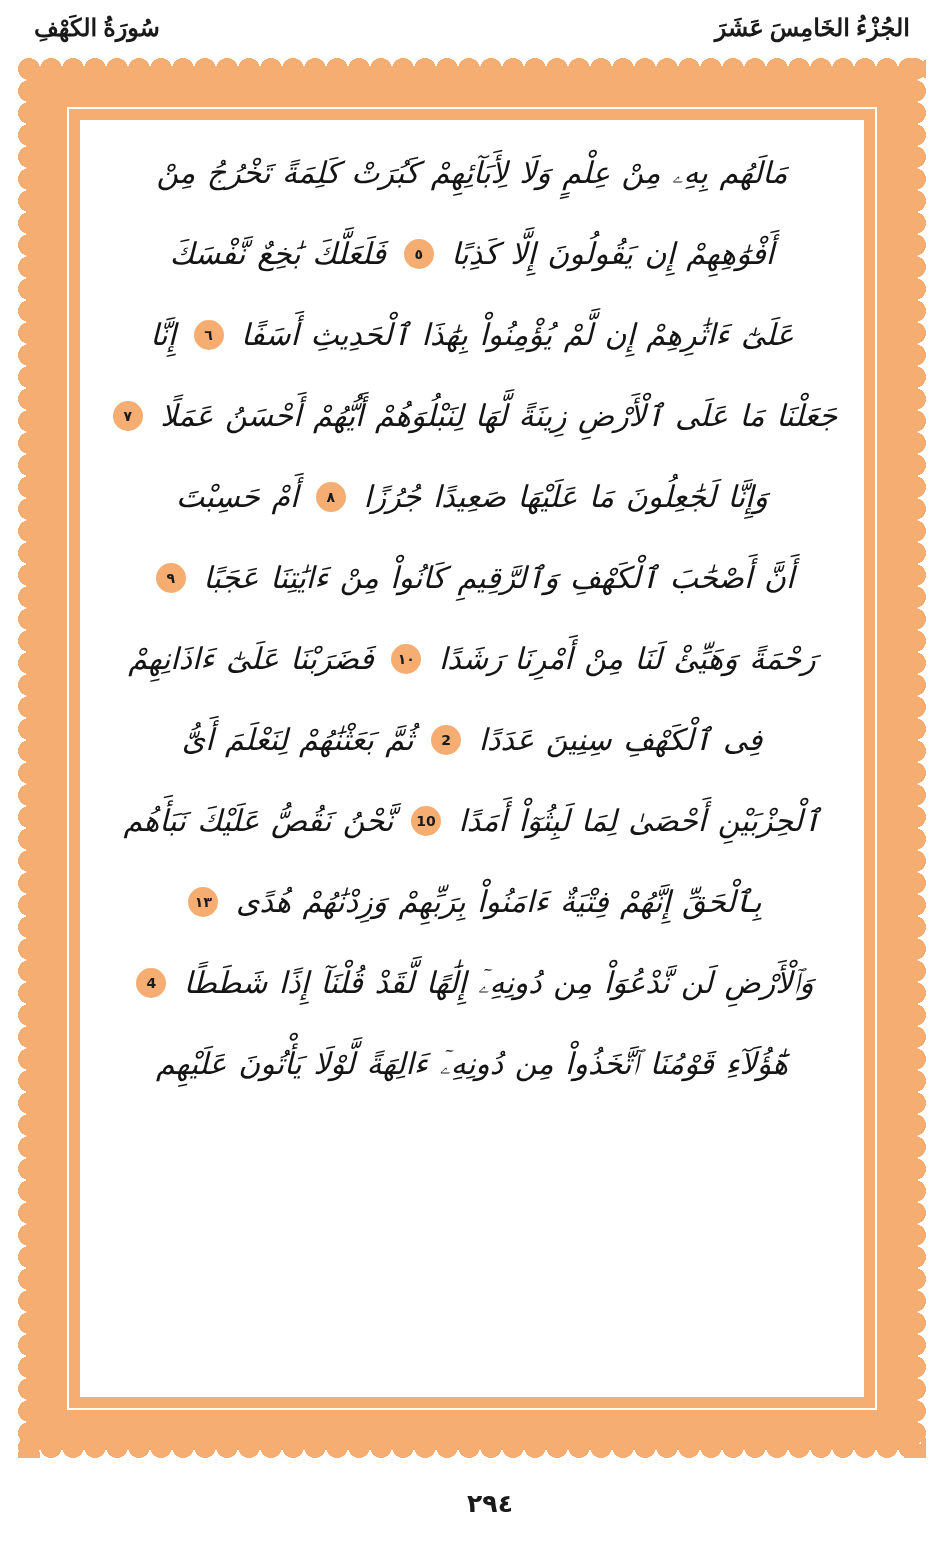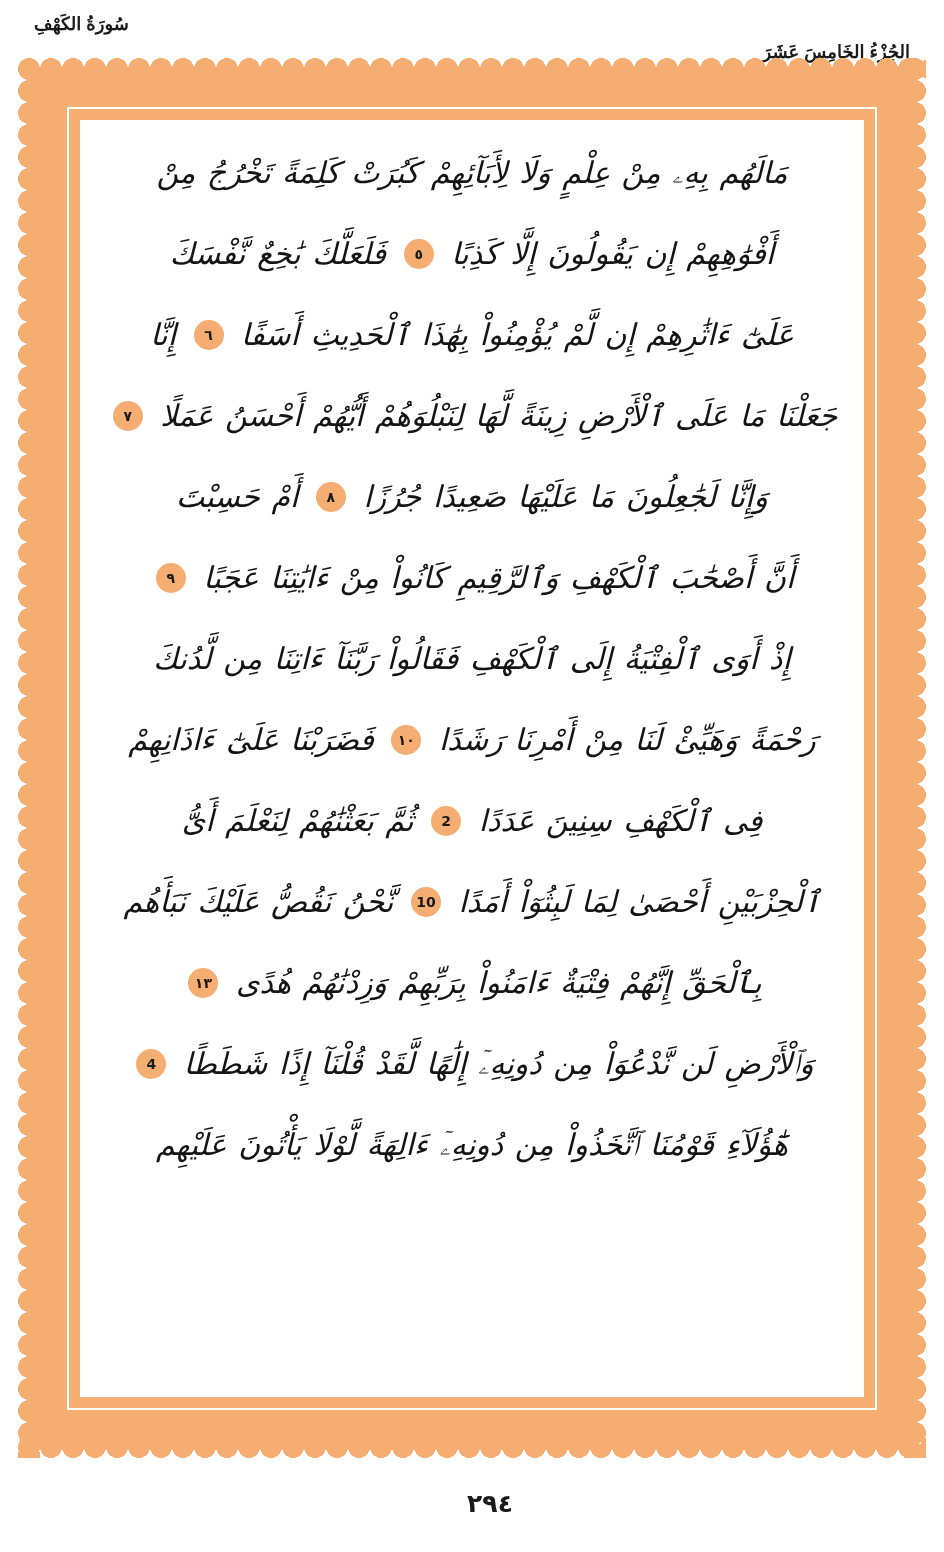--- a/index.html
+++ b/index.html
@@ -31,29 +31,29 @@
     right: 0;
     height: 46px;
     display: flex;
     align-items: flex-start;
     justify-content: space-between;
     padding: 4px 34px 0 34px;
     box-sizing: border-box;
     direction: rtl;
   }
   .header-text {
-    font-family: Liberation Sans, sans-serif;
-    font-size: 18px;
+    font-family: Liberation Serif, serif;
+    font-size: 24px;
     font-weight: 700;
     color: #1a1a1a;
     letter-spacing: 0;
     white-space: nowrap;
     line-height: 1.4;
   }
-  .header-right { text-align: right; margin-top: 28px; }
+  .header-right { text-align: right; }
   .header-left  { text-align: left; }
   .frame-scallop {
     position: absolute;
     top: 58px;
     left: 18px;
     width: 908px;
     height: 1400px;
     background:
       
       radial-gradient(circle 11px at 11px 11px, #f6ad72 99%, transparent 100%) 0 0/22px 22px repeat-x,
@@ -196,23 +196,20 @@
       <span class="txt">وَإِنَّا لَجَٰعِلُونَ مَا عَلَيْهَا صَعِيدًا جُرُزًا</span>
       <span class="ayah-num">٨</span>
       <span class="txt">أَمْ حَسِبْتَ</span>
     </div>
 
     <div class="line">
       <span class="txt">أَنَّ أَصْحَٰبَ ٱلْكَهْفِ وَٱلرَّقِيمِ كَانُواْ مِنْ ءَايَٰتِنَا عَجَبًا</span>
       <span class="ayah-num">٩</span>
     </div>
 
-    <div class="line">
-      <span class="txt">إِذْ أَوَى ٱلْفِتْيَةُ إِلَى ٱلْكَهْفِ فَقَالُواْ رَبَّنَآ ءَاتِنَا مِن لَّدُنكَ</span>
-    </div>
 
     <div class="line">
       <span class="txt">رَحْمَةً وَهَيِّئْ لَنَا مِنْ أَمْرِنَا رَشَدًا</span>
       <span class="ayah-num">١٠</span>
       <span class="txt">فَضَرَبْنَا عَلَىٰٓ ءَاذَانِهِمْ</span>
     </div>
 
     <div class="line">
       <span class="txt">فِى ٱلْكَهْفِ سِنِينَ عَدَدًا</span>
       <span class="ayah-num">2</span>

